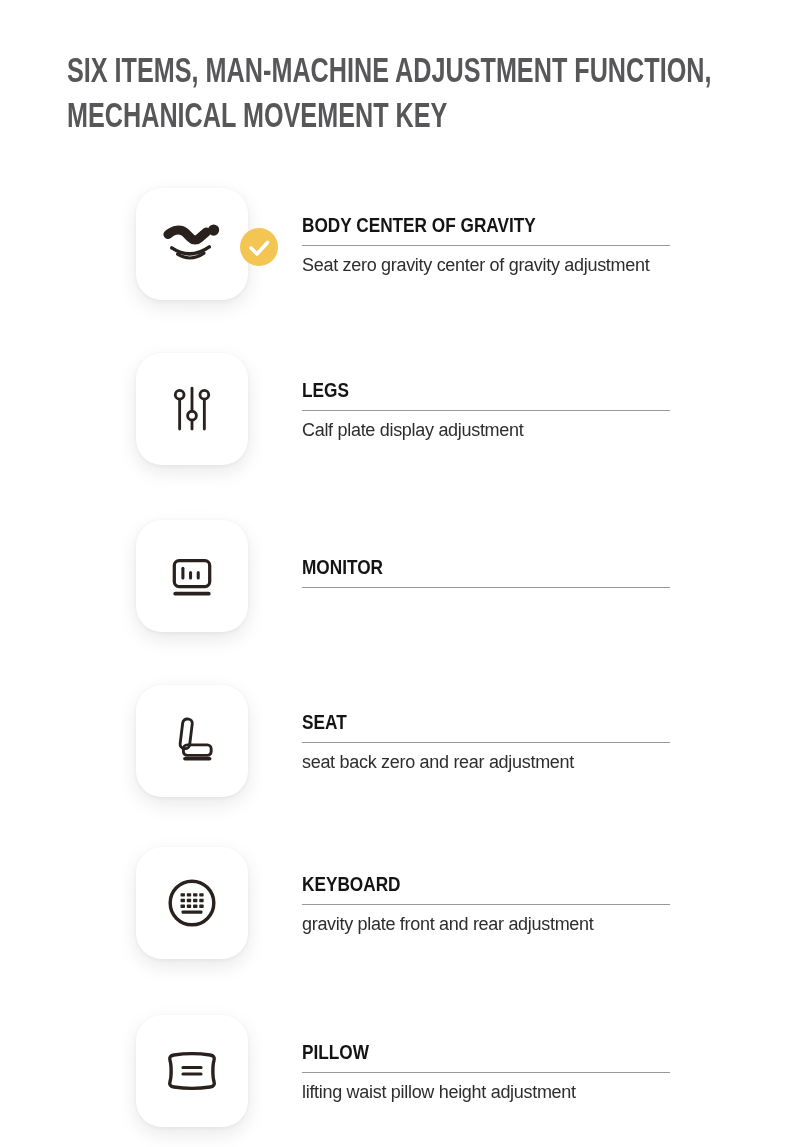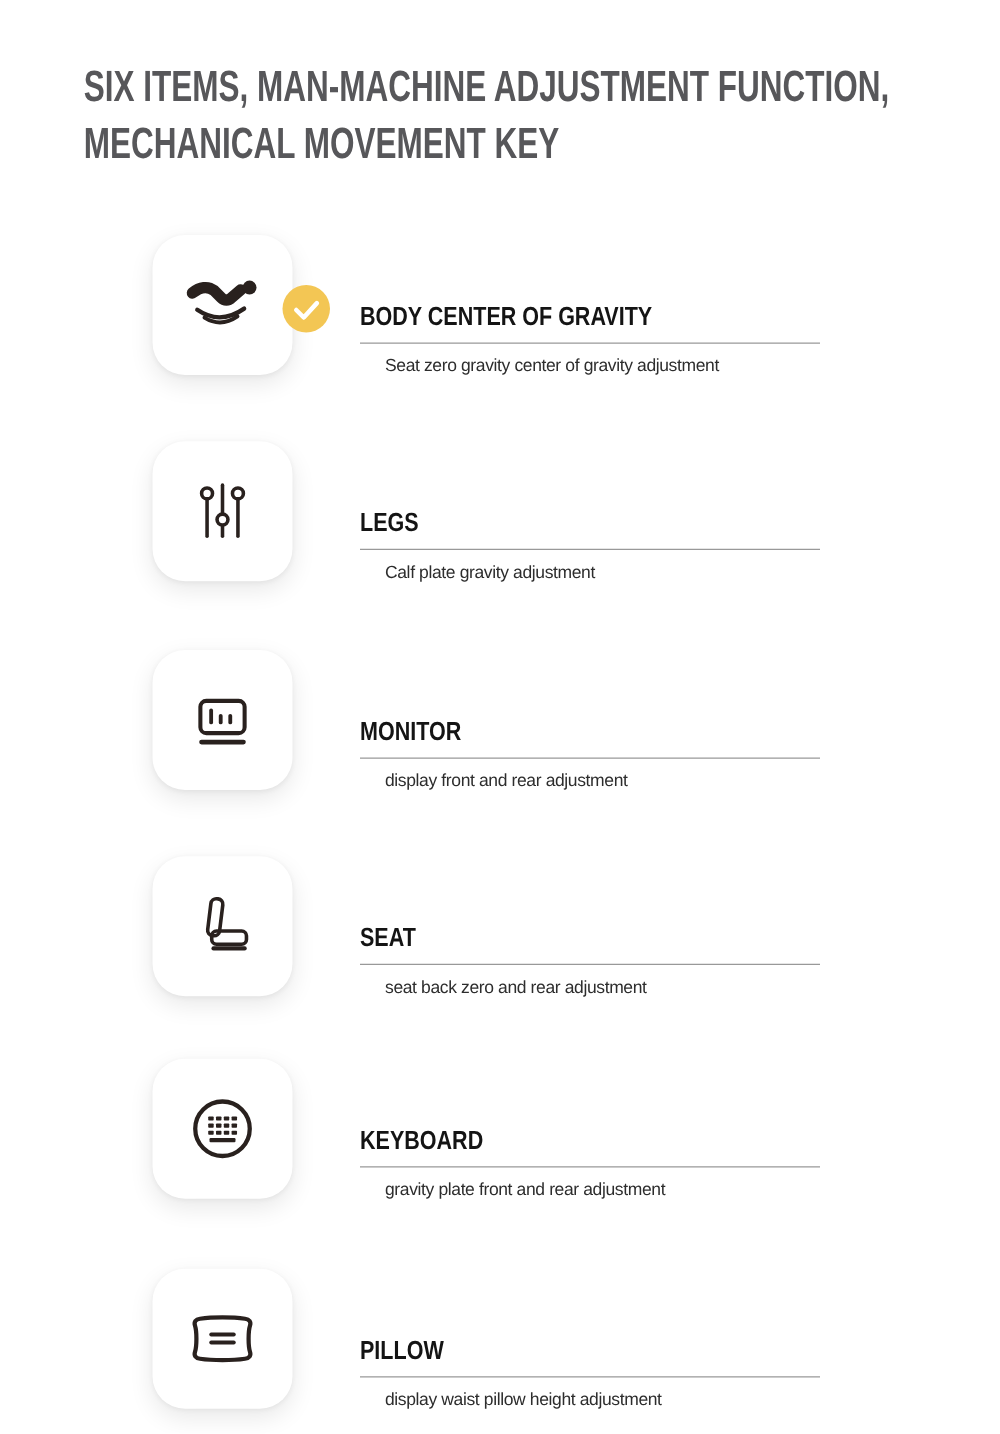--- a/index.html
+++ b/index.html
@@ -13,22 +13,22 @@
   }
   .title-block { position:absolute; left:67px; top:47px; }
   .title-line {
     font-size:35px; font-weight:bold; line-height:45px;
     color:var(--title,#57575a);
     white-space:nowrap;
     transform:scaleX(0.72); transform-origin:left center;
     letter-spacing:0px;
   }
   .feature-row {
-    position:absolute; left:122px;
-    display:flex; align-items:flex-end;
+    position:absolute; left:136px;
+    display:flex; align-items:center;
   }
   .icon-card {
     position:relative;
     width:112px; height:112px; flex:0 0 112px;
     background:var(--card,#ffffff);
     border-radius:26px;
     box-shadow:0 7px 20px rgba(0,0,0,0.09), 0 1px 4px rgba(0,0,0,0.05);
     display:flex; align-items:center; justify-content:center;
   }
   .icon-card svg { display:block; }
@@ -44,24 +44,23 @@
     font-size:21px; font-weight:bold;
     color:var(--heading,#141414);
     white-space:nowrap;
     transform:scaleX(0.82); transform-origin:left bottom;
   }
   .divider {
     border:none; border-top:1px solid var(--divider,#999999);
     margin:8px 0 9px 0; height:0;
   }
   .feature-desc {
-    font-size:14px; letter-spacing:-0.3px;
+    font-size:18px; letter-spacing:-0.3px;
     color:var(--description,#2d2d2d);
     white-space:nowrap;
-    margin-left:20px;
   }
   .ic { stroke:var(--icon,#29211e); fill:none; stroke-linecap:round; stroke-linejoin:round; }
   .ic-fill { fill:var(--icon,#29211e); stroke:none; }
 </style>
 </head>
 <body>
 
 <div class="page">
 
   <div class="title-block">
@@ -98,38 +97,37 @@
         <line class="ic" x1="20" y1="4" x2="20" y2="27.5" stroke-width="3"></line>
         <circle class="ic" cx="20" cy="33" r="4.6" stroke-width="3"></circle>
         <line class="ic" x1="20" y1="38.5" x2="20" y2="47" stroke-width="3"></line>
         <circle class="ic" cx="33" cy="11" r="4.6" stroke-width="3"></circle>
         <line class="ic" x1="33" y1="16.5" x2="33" y2="47" stroke-width="3"></line>
       </svg>
     </div>
     <div class="feature-text">
       <div class="feature-title">LEGS</div>
       <hr class="divider">
-      <div class="feature-desc">Calf plate gravity adjustment</div>
+      <div class="feature-desc">Calf plate display adjustment</div>
     </div>
   </div>
 
   <div class="feature-row" style="top:520px">
     <div class="icon-card">
       <svg width="46" height="44" viewBox="0 0 48 46">
         <rect class="ic" x="5.5" y="7" width="37" height="27" rx="5" stroke-width="3.4"></rect>
         <line class="ic" x1="14.5" y1="15" x2="14.5" y2="25" stroke-width="3.2"></line>
         <line class="ic" x1="22.5" y1="19.5" x2="22.5" y2="25" stroke-width="3.2"></line>
         <line class="ic" x1="30.5" y1="19.5" x2="30.5" y2="25" stroke-width="3.2"></line>
         <line class="ic" x1="6.5" y1="41.5" x2="41.5" y2="41.5" stroke-width="4"></line>
       </svg>
     </div>
     <div class="feature-text">
       <div class="feature-title">MONITOR</div>
       <hr class="divider">
-      <div class="feature-desc">display front and rear adjustment</div>
     </div>
   </div>
 
   <div class="feature-row" style="top:685px">
     <div class="icon-card">
       <svg width="46" height="50" viewBox="0 0 48 52">
         <rect class="ic" x="13" y="3" width="10" height="31" rx="4.5" transform="rotate(7 18 18)" stroke-width="3"></rect>
         <rect class="ic" x="15" y="30" width="29" height="11" rx="4" stroke-width="3"></rect>
         <line class="ic" x1="16.5" y1="44.5" x2="42.5" y2="44.5" stroke-width="3.5"></line>
       </svg>
@@ -173,17 +171,17 @@
     <div class="icon-card">
       <svg width="56" height="46" viewBox="0 0 56 46">
         <path class="ic" stroke-width="3.4" d="M10 7 C 20 5.5, 36 5.5, 46 7 C 49.5 7.5, 51 9.5, 50 12.5 C 48.5 17, 48.5 29, 50 33.5 C 51 36.5, 49.5 38.5, 46 39 C 36 40.5, 20 40.5, 10 39 C 6.5 38.5, 5 36.5, 6 33.5 C 7.5 29, 7.5 17, 6 12.5 C 5 9.5, 6.5 7.5, 10 7 Z"></path>
         <line class="ic" x1="19" y1="19.5" x2="37" y2="19.5" stroke-width="3.2"></line>
         <line class="ic" x1="19" y1="26" x2="37" y2="26" stroke-width="3.2"></line>
       </svg>
     </div>
     <div class="feature-text">
       <div class="feature-title">PILLOW</div>
       <hr class="divider">
-      <div class="feature-desc">display waist pillow height adjustment</div>
+      <div class="feature-desc">lifting waist pillow height adjustment</div>
     </div>
   </div>
 
 </div>
 
 </body></html>

